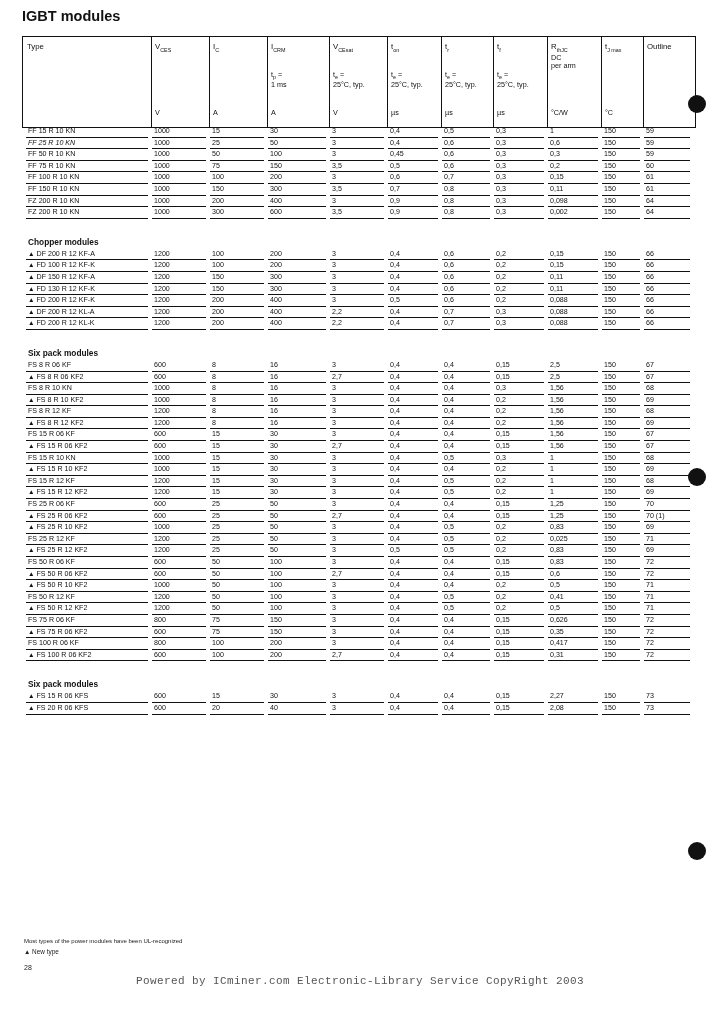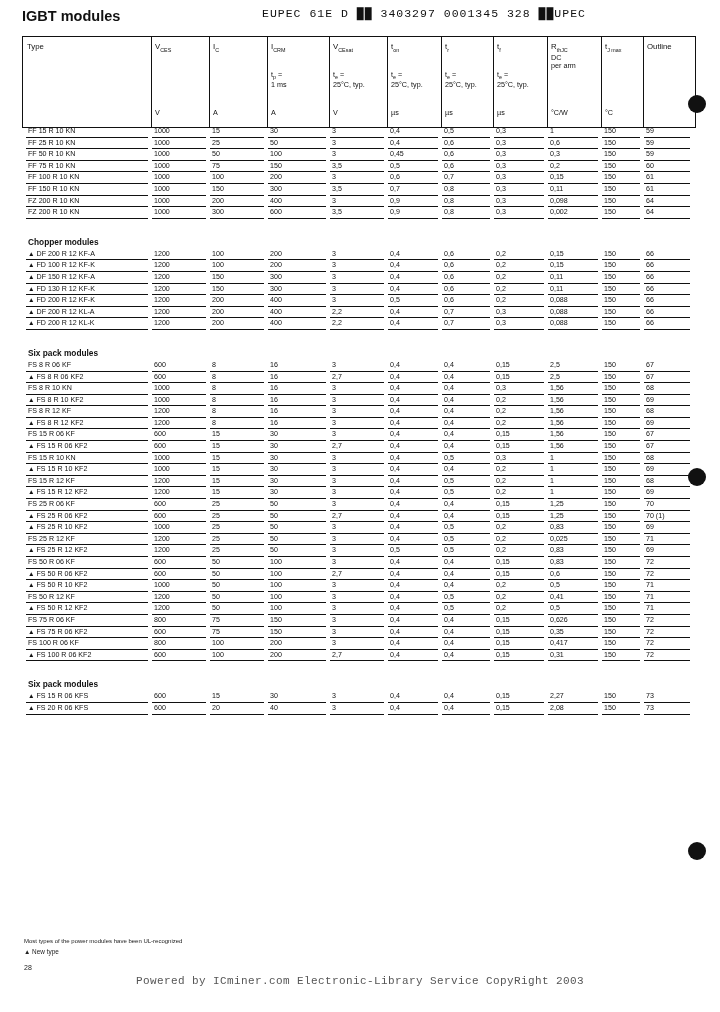--- a/index.html
+++ b/index.html
@@ -93,23 +93,20 @@
   .row .tri{ font-size:6.6px;margin-right:2px; }
   .ul{
     position:absolute;height:1px;background:#111;
   }
 </style>
 </head>
 <body>
 
 <div class="page">
 
-  <div class="topline">
-    <div class="eupec">EUPEC    61E D   ██  3403297 0001345 328 ██UPEC</div>
-  </div>
 
   <div class="title">IGBT modules</div>
 
   <div class="dot" style="left:688px;top:95px;"></div>
   <div class="dot" style="left:688px;top:468px;"></div>
   <div class="dot" style="left:688px;top:842px;"></div>
 
   <div class="tbl">
 
     <div class="hdrbox">
@@ -174,21 +171,21 @@
             <div class="c " style="left: 474px; width: 48px;">0,3</div>
             <div class="ul" style="left: 472px; width: 50px; top: 10.6px;"></div>
             <div class="c " style="left: 528px; width: 48px;">1</div>
             <div class="ul" style="left: 526px; width: 50px; top: 10.6px;"></div>
             <div class="c " style="left: 582px; width: 36px;">150</div>
             <div class="ul" style="left: 580px; width: 38px; top: 10.6px;"></div>
             <div class="c " style="left: 624px; width: 44px;">59</div>
             <div class="ul" style="left: 622px; width: 46px; top: 10.6px;"></div>
           </div>
           <div class="row">
-            <div class="c type" style="left: 6px; width: 120px;">FF  25 R 10 KN</div>
+            <div class="c type" style="left: 6px; width: 120px; font-style: italic;">FF  25 R 10 KN</div>
             <div class="ul" style="left: 4px; width: 122px; top: 10.6px;"></div>
             <div class="c " style="left: 132px; width: 52px;">1000</div>
             <div class="ul" style="left: 130px; width: 54px; top: 10.6px;"></div>
             <div class="c " style="left: 190px; width: 52px;">25</div>
             <div class="ul" style="left: 188px; width: 54px; top: 10.6px;"></div>
             <div class="c " style="left: 248px; width: 56px;">50</div>
             <div class="ul" style="left: 246px; width: 58px; top: 10.6px;"></div>
             <div class="c " style="left: 310px; width: 52px;">3</div>
             <div class="ul" style="left: 308px; width: 54px; top: 10.6px;"></div>
             <div class="c " style="left: 368px; width: 48px;">0,4</div>

